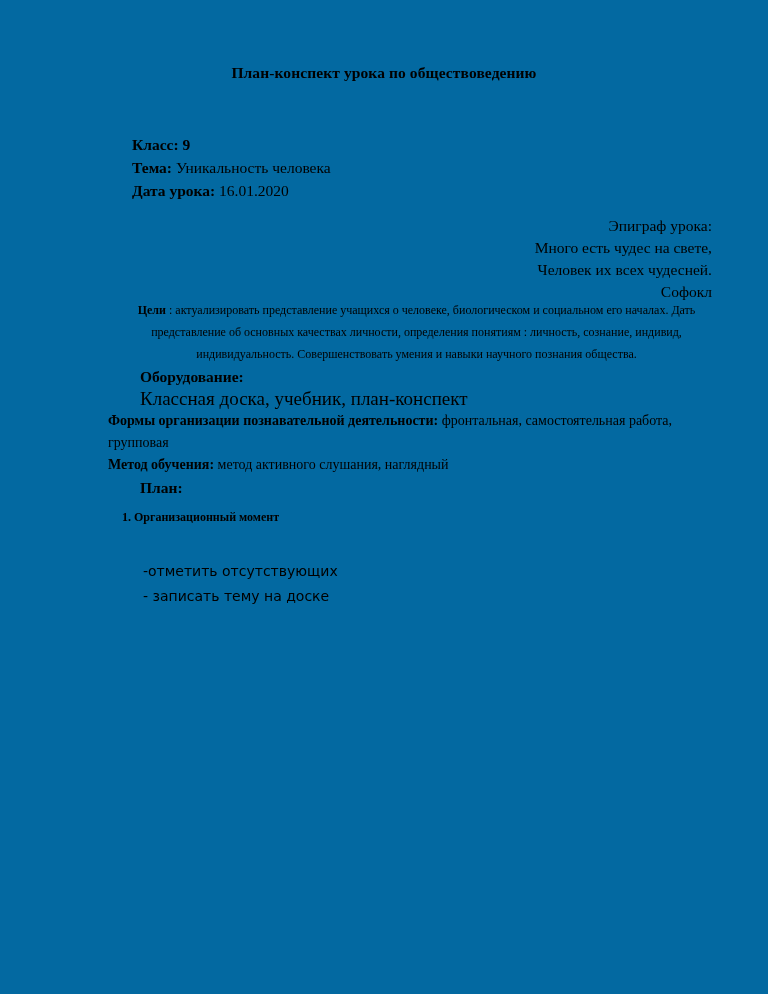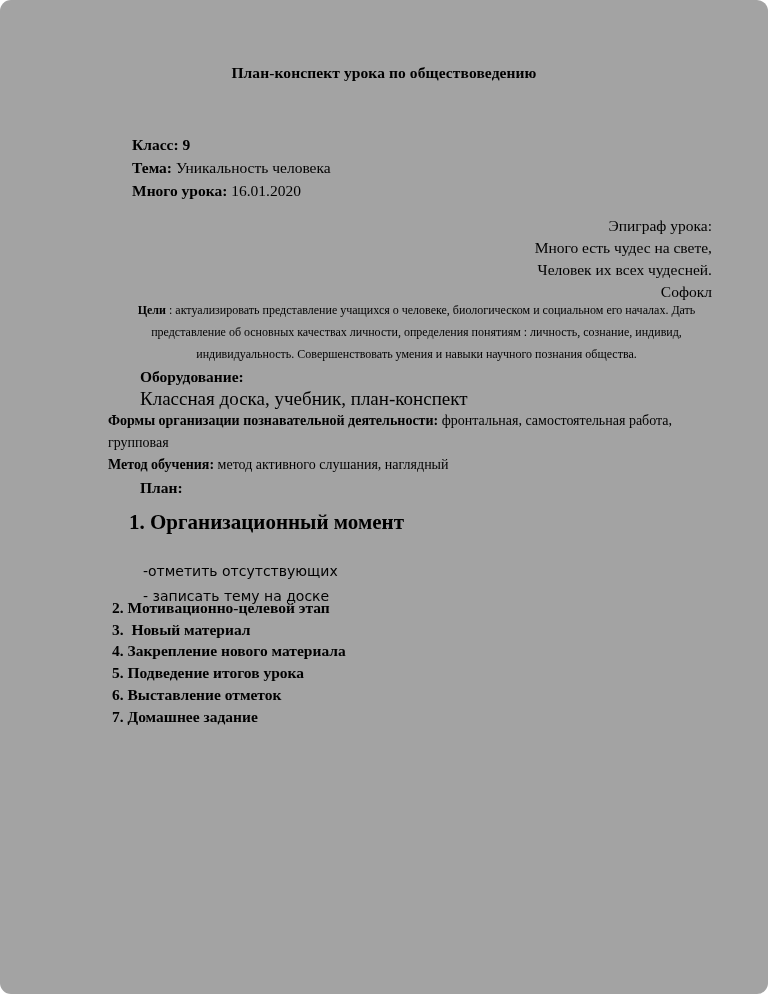--- a/index.html
+++ b/index.html
@@ -6,25 +6,24 @@
   html, body {
     margin: 0;
     padding: 0;
     background: #ffffff;
   }
 
   .page {
     position: relative;
     width: 768px;
     height: 994px;
-    background: #a3a3a3;
+    background: #0369a1;
     font-family: "Liberation Serif", "DejaVu Serif", serif;
     color: #000000;
     overflow: hidden;
-    border-radius: 11px;
   }
 
   
   .doc-title {
     position: absolute;
     left: 0;
     top: 64px;
     width: 768px;
     text-align: center;
     font-size: 15.5px;
@@ -100,24 +99,23 @@
   .mixed-line {
     font-size: 14px;
     line-height: 22.2px;
   }
 
   
   .plan-first {
     position: absolute;
     left: 122px;
     top: 510px;
-    font-size: 21px;
+    font-size: 12px;
     font-weight: bold;
     white-space: pre;
-    margin-left: 7px;
   }
 
   .subitems {
     position: absolute;
     left: 143px;
     top: 559px;
     font-family: "DejaVu Sans", "Liberation Sans", sans-serif;
     font-size: 14px;
     line-height: 25px;
   }
@@ -140,21 +138,21 @@
 </head>
 <body>
 
 <div class="page">
 
   <div class="doc-title">План-конспект урока по обществоведению</div>
 
   <div class="meta-block">
     <div class="meta-line"><span class="lbl">Класс:</span><span class="val-bold"> 9</span></div>
     <div class="meta-line"><span class="lbl">Тема:</span><span class="val"> Уникальность человека</span></div>
-    <div class="meta-line"><span class="lbl">Много урока:</span><span class="val"> 16.01.2020</span></div>
+    <div class="meta-line"><span class="lbl">Дата урока:</span><span class="val"> 16.01.2020</span></div>
   </div>
 
   <div class="epigraph">
     <div>Эпиграф урока:</div>
     <div>Много есть чудес на свете,</div>
     <div>Человек их всех чудесней.</div>
     <div>Софокл</div>
   </div>
 
   <div class="body-block">
@@ -172,22 +170,14 @@
     <div class="section-label">План:</div>
   </div>
 
   <div class="plan-first">1. Организационный момент</div>
 
   <div class="subitems">
     <div>-отметить отсутствующих</div>
     <div>- записать тему на доске</div>
   </div>
 
-  <div class="plan-rest">
-    <div>2. Мотивационно-целевой этап</div>
-    <div>3.  Новый материал</div>
-    <div>4. Закрепление нового материала</div>
-    <div>5. Подведение итогов урока</div>
-    <div>6. Выставление отметок</div>
-    <div>7. Домашнее задание</div>
-  </div>
 
 </div>
 
 </body></html>

